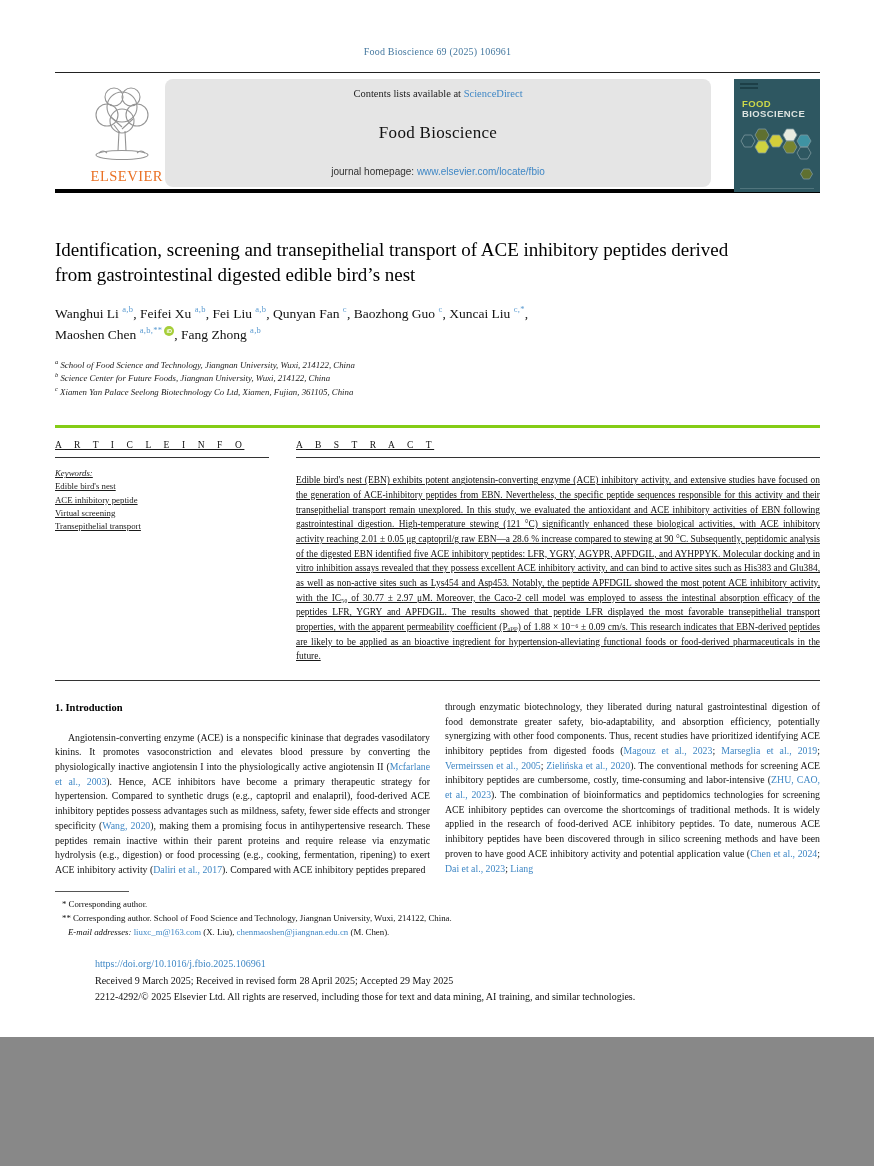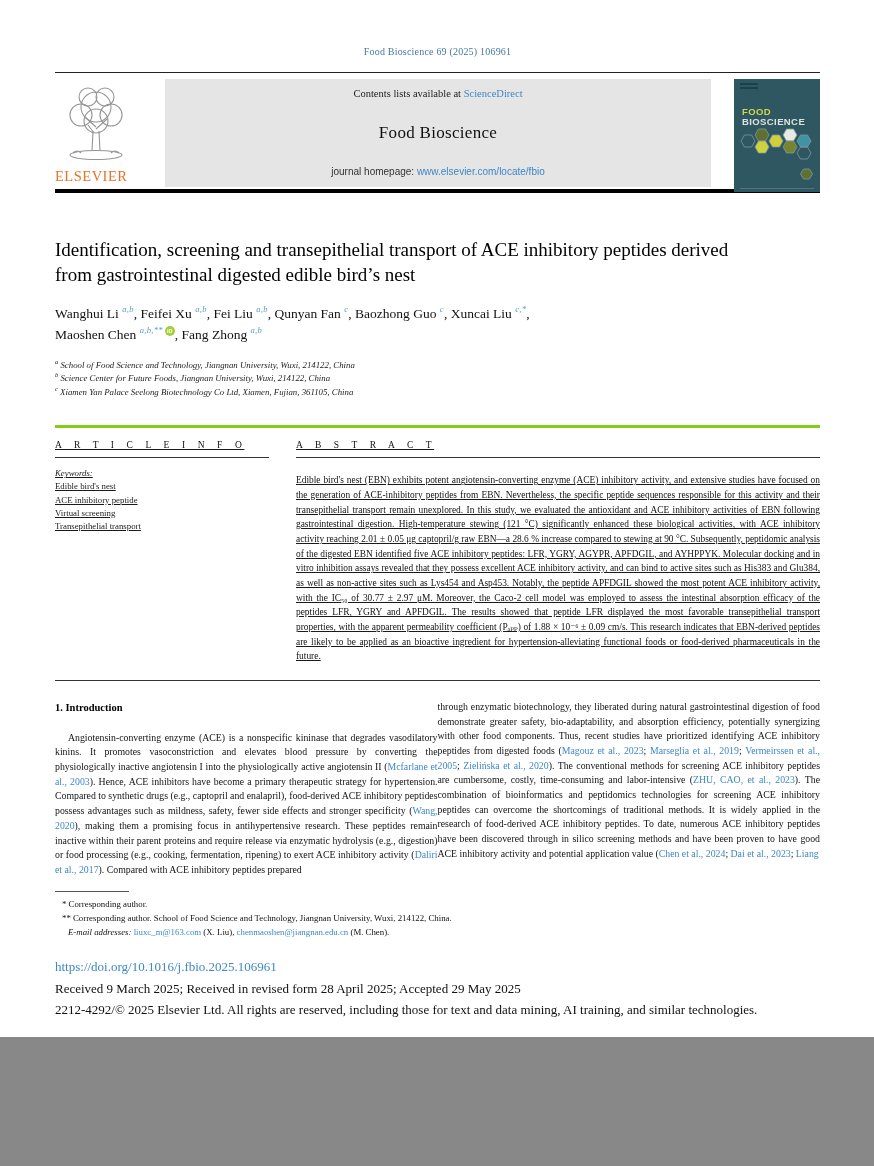--- a/index.html
+++ b/index.html
@@ -3,71 +3,71 @@
 <meta charset="utf-8">
 <style>
   * { margin:0; padding:0; box-sizing:border-box; }
   body { background:#888; font-family:"Liberation Serif","DejaVu Serif",serif; }
   .page { width:874px; height:1037px; background:#fff; margin:0 auto; position:relative;
           padding:46px 54px 0 55px; color:#1a1a1a; overflow:hidden; }
   .journal-ref { text-align:center; font-size:10px; color:#45789f; letter-spacing:.2px; }
   .top-rule { border-top:1px solid #222; margin-top:15px; }
 
   .masthead { display:flex; margin-top:6px; height:108px; }
-  .logo-box { width:108px; display:flex; flex-direction:column; align-items:flex-start; justify-content:flex-end; padding-bottom:2px; }
+  .logo-box { width:108px; display:flex; flex-direction:column; align-items:flex-end; justify-content:flex-end; padding-bottom:2px; }
   .logo-box svg { display:block; }
   .elsevier-word { color:#ea7125; font-size:14.5px; letter-spacing:.5px; margin-top:1px; }
   .band { flex:1; background:#e5e5e5; margin-left:2px; display:flex; flex-direction:column;
-          align-items:center; justify-content:space-between; padding:9px 8px 10px; }
+          align-items:center; justify-content:space-between; padding:9px 8px 10px;border-radius:8px; }
   .contents-line { font-size:10.5px; color:#222; }
   .band-title { font-size:17px; color:#111; letter-spacing:.3px; }
   .homepage-line { font-family:"Liberation Sans",sans-serif; font-size:10px; color:#333; }
   .link { color:#3f87c5; text-decoration:none; cursor:pointer; }
   .cover { width:86px; height:113px; margin-left:23px; background:#2e5761; position:relative;
            font-family:"Liberation Sans",sans-serif; flex-shrink:0; }
   .cover-corner { position:absolute; top:4px; left:6px; width:18px; height:2px; background:#1d3f47; box-shadow:0 4px 0 #1d3f47; }
-  .cover-title { position:absolute; top:28px; left:8px; line-height:1.1; font-weight:bold; letter-spacing:.4px; }
+  .cover-title { position:absolute; top:20px; left:8px; line-height:1.1; font-weight:bold; letter-spacing:.4px; }
   .cover-title .l1 { color:#ccd84a; font-size:9.5px; }
   .cover-title .l2 { color:#dde3e0; font-size:9.5px; }
   .cover svg { position:absolute; left:0; top:48px; }
   .cover-foot { position:absolute; bottom:3px; left:6px; right:6px; border-top:1px solid #51757d; height:0; }
   .thick-rule { border-top:4px solid #000; margin-top:2px; }
 
   .paper-title { margin-top:44px; font-size:19px; line-height:1.32; color:#000; max-width:692px; }
   .authors { margin-top:16px; font-size:13.5px; line-height:1.5; color:#111; }
-  .seg-s { vertical-align:super; font-size:8.5px; color:#5b9bd1; letter-spacing:.3px;font-style:italic; }
+  .seg-s { vertical-align:super; font-size:8.5px; color:#5b9bd1; letter-spacing:.3px; }
   .seg-l { color:#3f87c5; }
   .seg-i { font-style:italic; }
   .seg-o { display:inline-block; width:10px; height:10px; border-radius:50%; background:#a6ce39;
            color:#fff; font-size:5.5px; line-height:10px; text-align:center; vertical-align:super;
            font-family:"Liberation Sans",sans-serif; font-weight:bold; margin-left:2px; }
   .affiliations { margin-top:13px; font-size:8.8px; font-style:italic; line-height:1.32; color:#222; }
   .aff-sup { vertical-align:super; font-size:6.5px; }
 
   .info-block { margin-top:27px; border-top:3px solid #84cc16; border-bottom:1px solid #333; display:flex;text-decoration:underline; }
   .info-col { width:228px; padding-right:14px; }
   .abs-col { flex:1; padding-left:13px; }
   .block-heading { font-size:9.5px; letter-spacing:2.6px; word-spacing:5px; color:#111; padding:12px 0 7px; }
   .heading-rule { border-top:1px solid #333; }
   .keywords { margin-top:9px; font-size:8.8px; line-height:1.5; }
   .kw-label { font-style:italic; }
   .kw { display:block; }
   .abstract-text { margin-top:15px; font-size:9.4px; line-height:1.56; text-align:justify; padding-bottom:16px; color:#111; }
 
-  .body-cols { margin-top:19px; display:flex; }
+  .body-cols { margin-top:19px; display:flex; gap:15px; }
   .col { flex:1; font-size:9.8px; line-height:1.5; text-align:justify; color:#111; }
   .section-heading { font-weight:bold; font-size:10.5px; margin-bottom:15px; color:#000; }
   .indent { text-indent:13px; }
 
   .footnotes { margin-top:13px; font-size:8.8px; line-height:1.62; color:#111; }
   .fn-rule { width:74px; border-top:1px solid #555; margin-bottom:5px; }
   .fn-line { padding-left:7px; }
   .fn-email { padding-left:13px; }
 
-  .footer { margin-top:17px; font-size:13px; line-height:1.64; color:#111; }
+  .footer { margin-top:17px; font-size:10px; line-height:1.64; color:#111;margin-left:40px; }
   .footer .link { display:inline-block; }
 </style>
 </head>
 <body>
 
 <div class="page">
 
   <div class="journal-ref">Food Bioscience 69 (2025) 106961</div>
   <div class="top-rule"></div>
 

